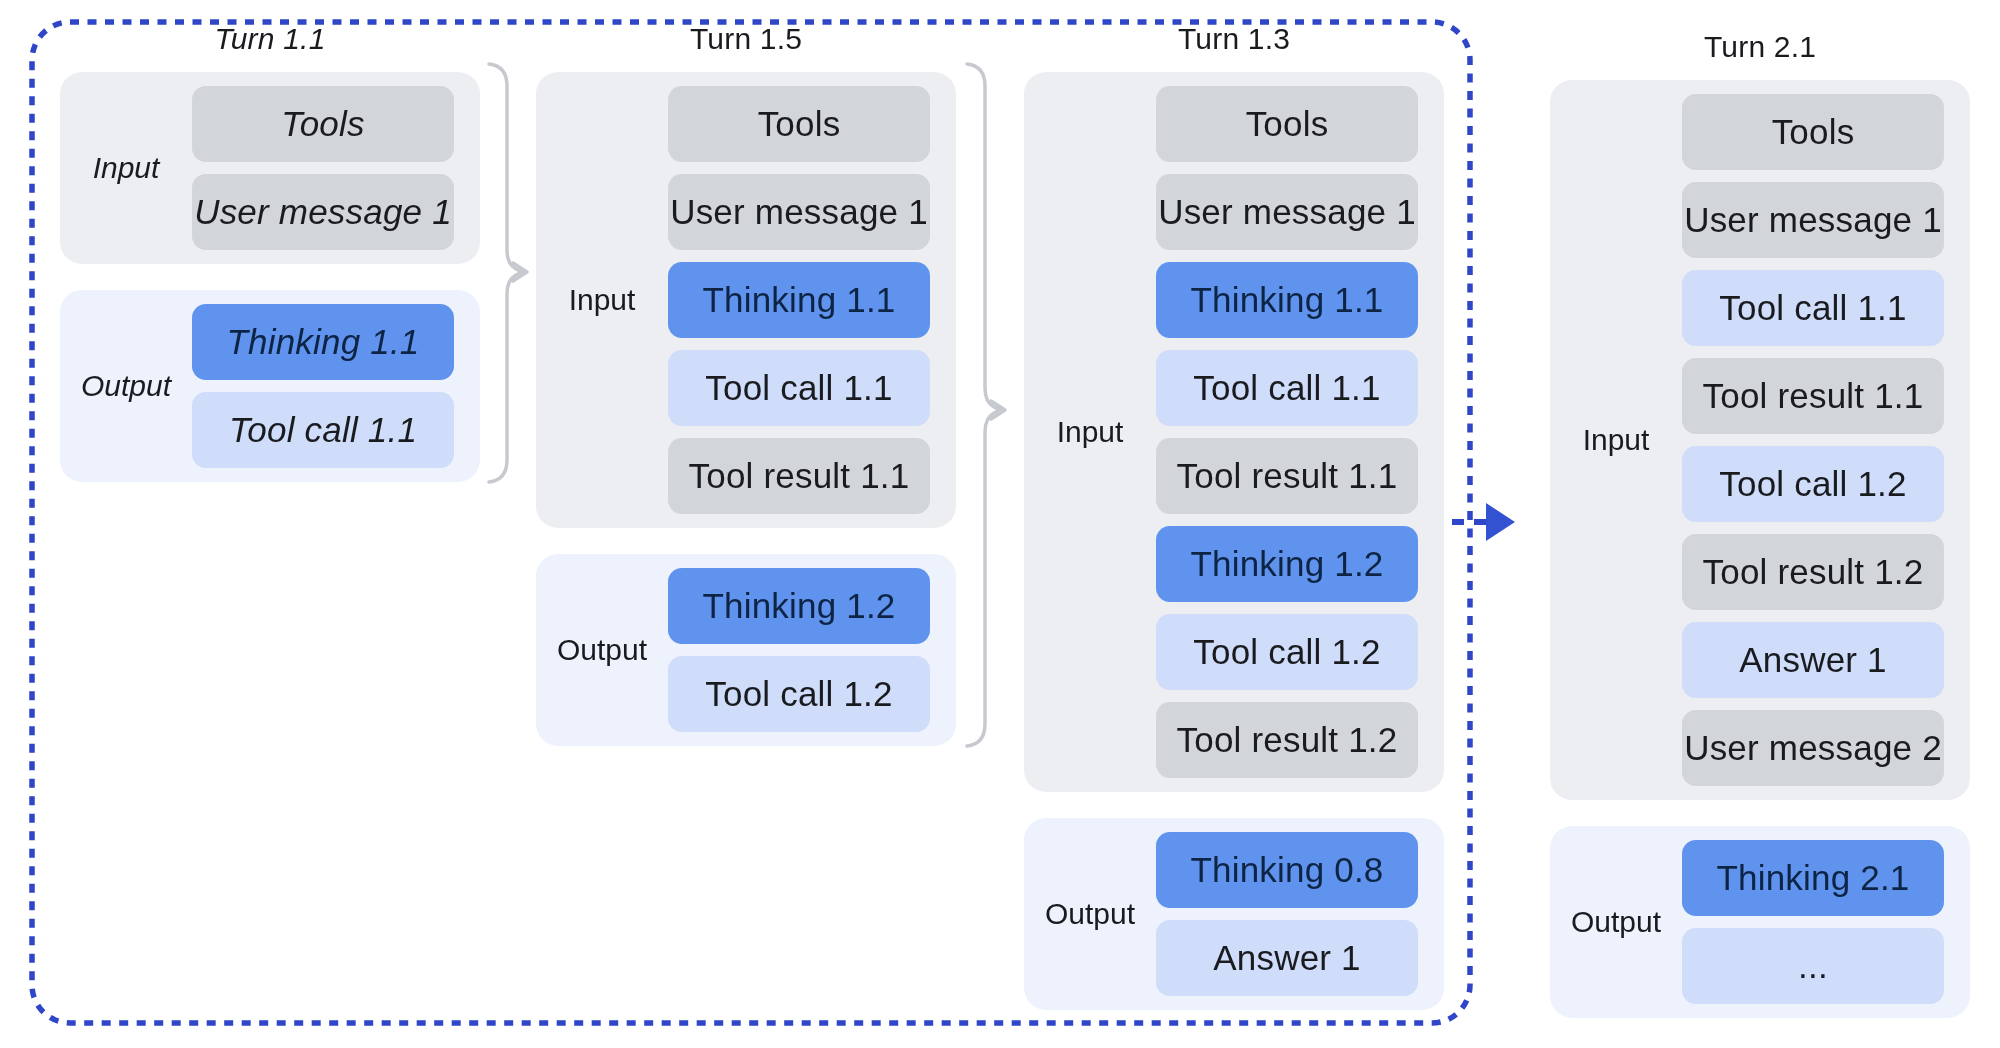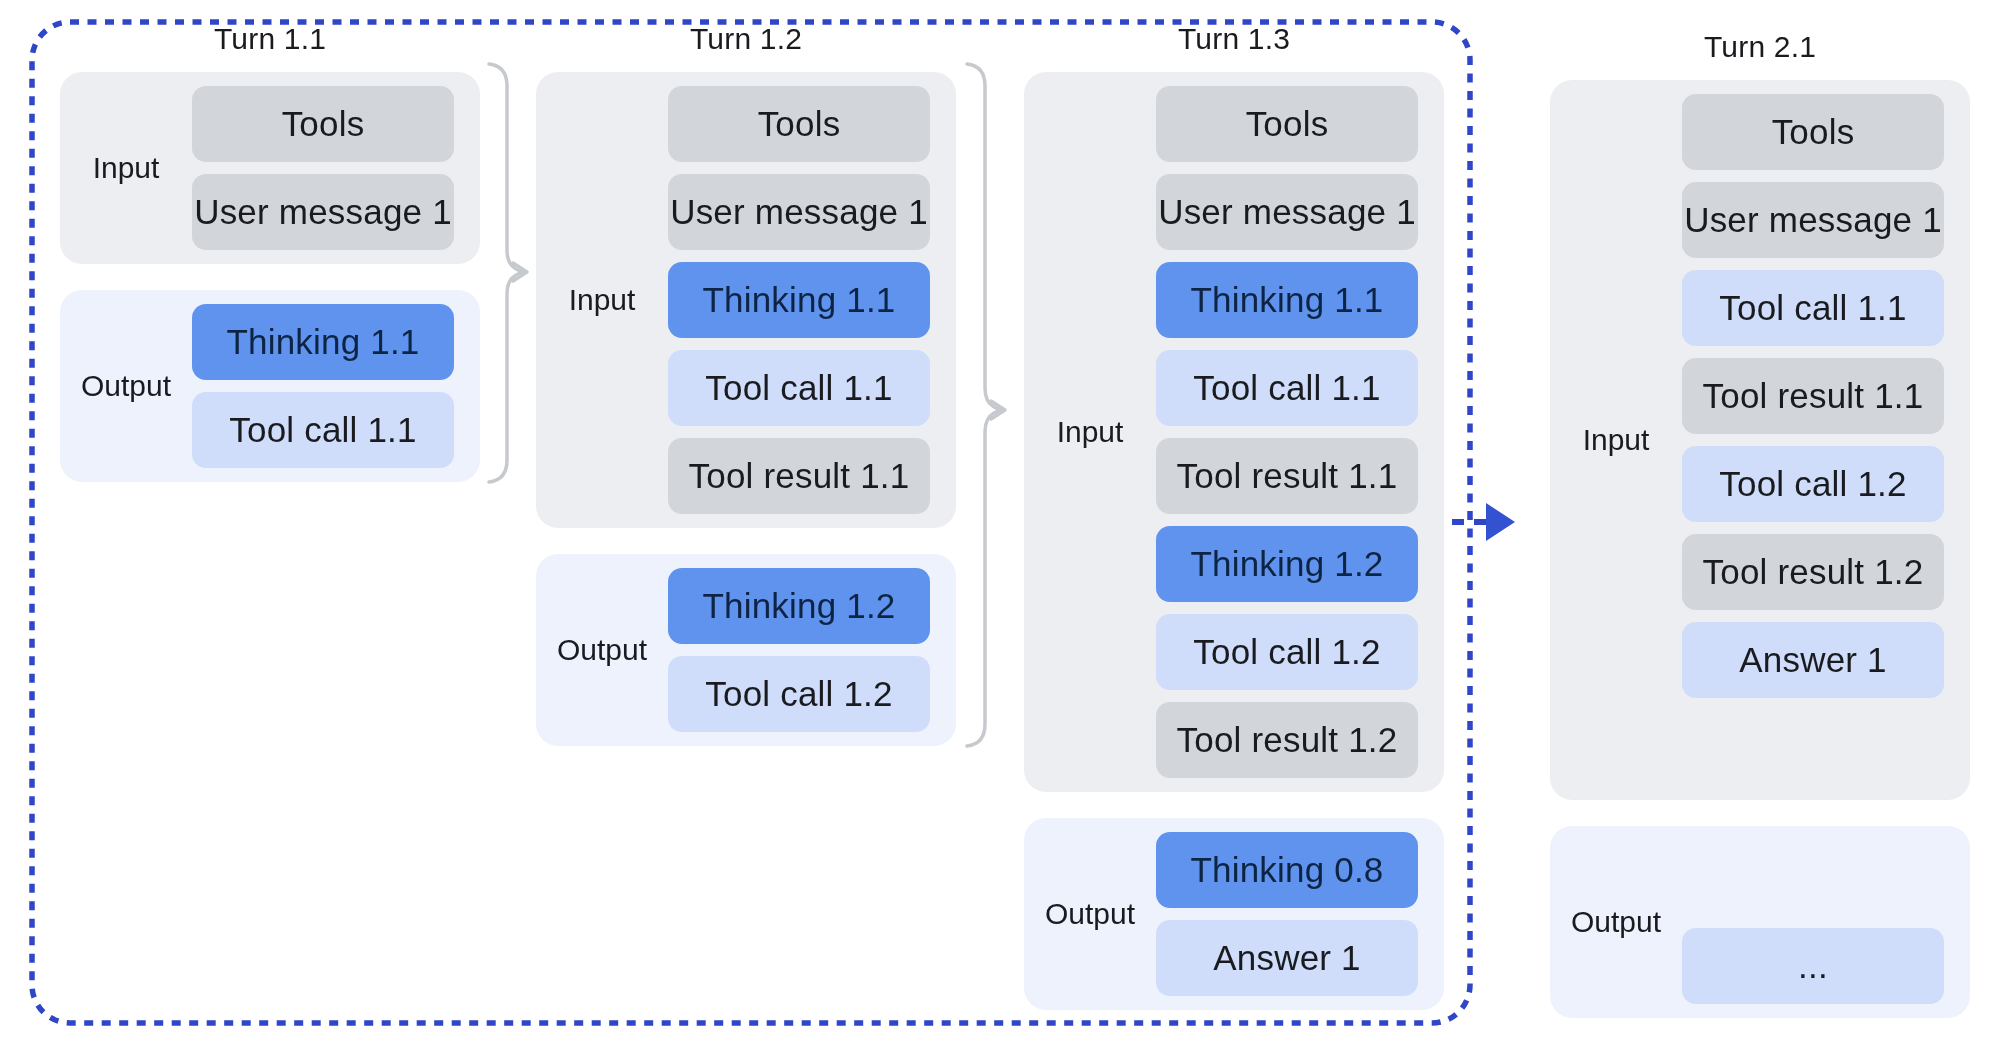--- a/index.html
+++ b/index.html
@@ -109,36 +109,36 @@
       <path d="M 991 401 L 1005 410 L 991 419"></path>
     </g>
   </svg>
 
   <div>
     <div class="flow-arrow-dash"></div>
     <div class="flow-arrow-tri"></div>
   </div>
 
   <div id="columns-layer">
-  <div class="turn-col" style="left: 60px;">
+  <div class="turn-col" style="left: 60px; font-style: italic;">
     <div class="turn-title">Turn 1.1</div>
     <div class="group input-group" style="top: 72px; height: 192px;">
       <div class="group-label">Input</div>
     <div class="chip gray" style="top: 14px;">Tools</div>
           <div class="chip gray" style="top: 102px;">User message 1</div>
         </div>
     <div class="group output-group" style="top: 290px; height: 192px;">
       <div class="group-label">Output</div>
     <div class="chip blue" style="top: 14px;">Thinking 1.1</div>
           <div class="chip light-blue" style="top: 102px;">Tool call 1.1</div>
         </div>
   </div>
 
   <div class="turn-col" style="left: 536px;">
-    <div class="turn-title">Turn 1.2</div>
+    <div class="turn-title">Turn 1.5</div>
     <div class="group input-group" style="top: 72px; height: 456px;">
       <div class="group-label">Input</div>
     <div class="chip gray" style="top: 14px;">Tools</div>
           <div class="chip gray" style="top: 102px;">User message 1</div>
           <div class="chip blue" style="top: 190px;">Thinking 1.1</div>
           <div class="chip light-blue" style="top: 278px;">Tool call 1.1</div>
           <div class="chip gray" style="top: 366px;">Tool result 1.1</div>
         </div>
     <div class="group output-group" style="top: 554px; height: 192px;">
       <div class="group-label">Output</div>
@@ -171,20 +171,22 @@
     <div class="turn-title">Turn 2.1</div>
     <div class="group input-group" style="top: 72px; height: 720px;">
       <div class="group-label">Input</div>
     <div class="chip gray" style="top: 14px;">Tools</div>
           <div class="chip gray" style="top: 102px;">User message 1</div>
           <div class="chip light-blue" style="top: 190px;">Tool call 1.1</div>
           <div class="chip gray" style="top: 278px;">Tool result 1.1</div>
           <div class="chip light-blue" style="top: 366px;">Tool call 1.2</div>
           <div class="chip gray" style="top: 454px;">Tool result 1.2</div>
           <div class="chip light-blue" style="top: 542px;">Answer 1</div>
+          <div class="chip gray" style="top: 630px;">User message 2</div>
         </div>
     <div class="group output-group" style="top: 818px; height: 192px;">
       <div class="group-label">Output</div>
+    <div class="chip blue" style="top: 14px;">Thinking 2.1</div>
           <div class="chip light-blue" style="top: 102px;">...</div>
         </div>
   </div>
 </div>
 </div>
 
 </body></html>

